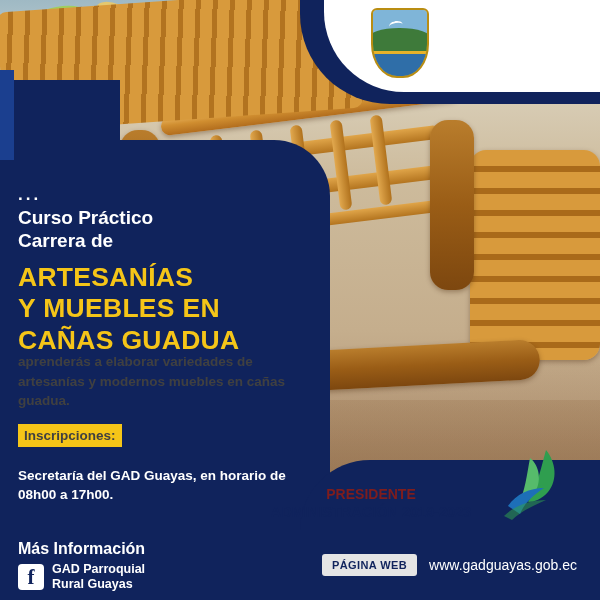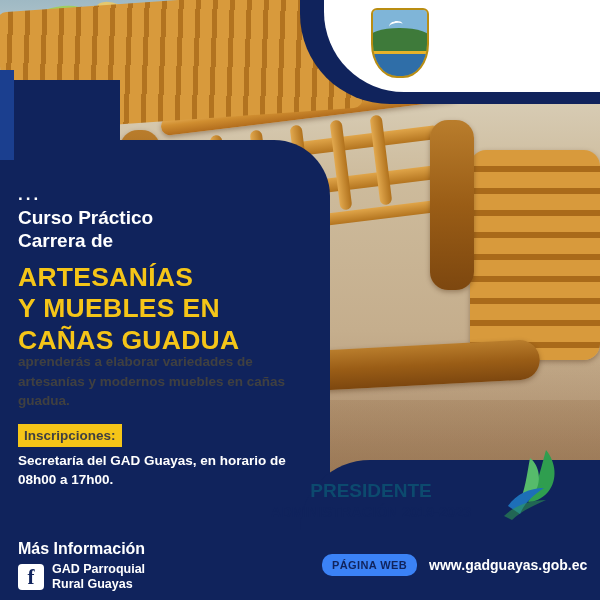--- a/index.html
+++ b/index.html
@@ -216,21 +216,21 @@
     position: absolute;
     left: 18px;
     width: 280px;
     color: #ffffff;
     font-size: 13.5px;
     font-weight: 700;
     line-height: 1.42;
   }
   .info-1 { top: 424px; }
   .info-2 { top: 486px; }
-  .info-block .body { margin-top: 4px; }
+  .info-block .body { margin-top: 19px; }
 
   .more-info {
     position: absolute;
     left: 18px; top: 540px;
     color: #ffffff;
     font-size: 16px;
     font-weight: 700;
   }
   .fb-row {
     position: absolute;
@@ -262,49 +262,49 @@
 
   
   .sig {
     position: absolute;
     right: 104px; bottom: 80px;
     text-align: center;
     color: #10235c;
     width: 250px;
   }
   .sig .name { font-size: 16px; font-weight: 700; letter-spacing: .2px; }
-  .sig .role { font-size: 19px; font-weight: 700; color: #0c4a6e; margin-top: 3px; }
+  .sig .role { font-size: 14px; font-weight: 700; color: #7f1d1d; margin-top: 3px; }
   .sig .admin { font-size: 14.5px; font-weight: 700; color: #10235c; margin-top: 2px; }
 
   .dove {
     position: absolute;
     right: 34px; bottom: 78px;
     width: 70px; height: 76px;
   }
 
   .web-row {
     position: absolute;
     left: 322px; bottom: 24px;
     display: flex;
     align-items: center;
     gap: 12px;
   }
   .web-chip {
-    background: #3b82f6;
+    background: #e5e5e5;
     color: #10235c;
     font-size: 11px;
     font-weight: 700;
     padding: 5px 10px;
-    border-radius: 10px;
+    border-radius: 3px;
     letter-spacing: .4px;
   }
   .web-url {
     color: #ffffff;
     font-size: 14px;
-    font-weight: 700;
+    font-weight: 400;
     text-align: right;
   }
 </style>
 </head>
 <body>
 
 <div id="poster">
 
   <div class="photo">
     <div class="wall-stripe"></div>

